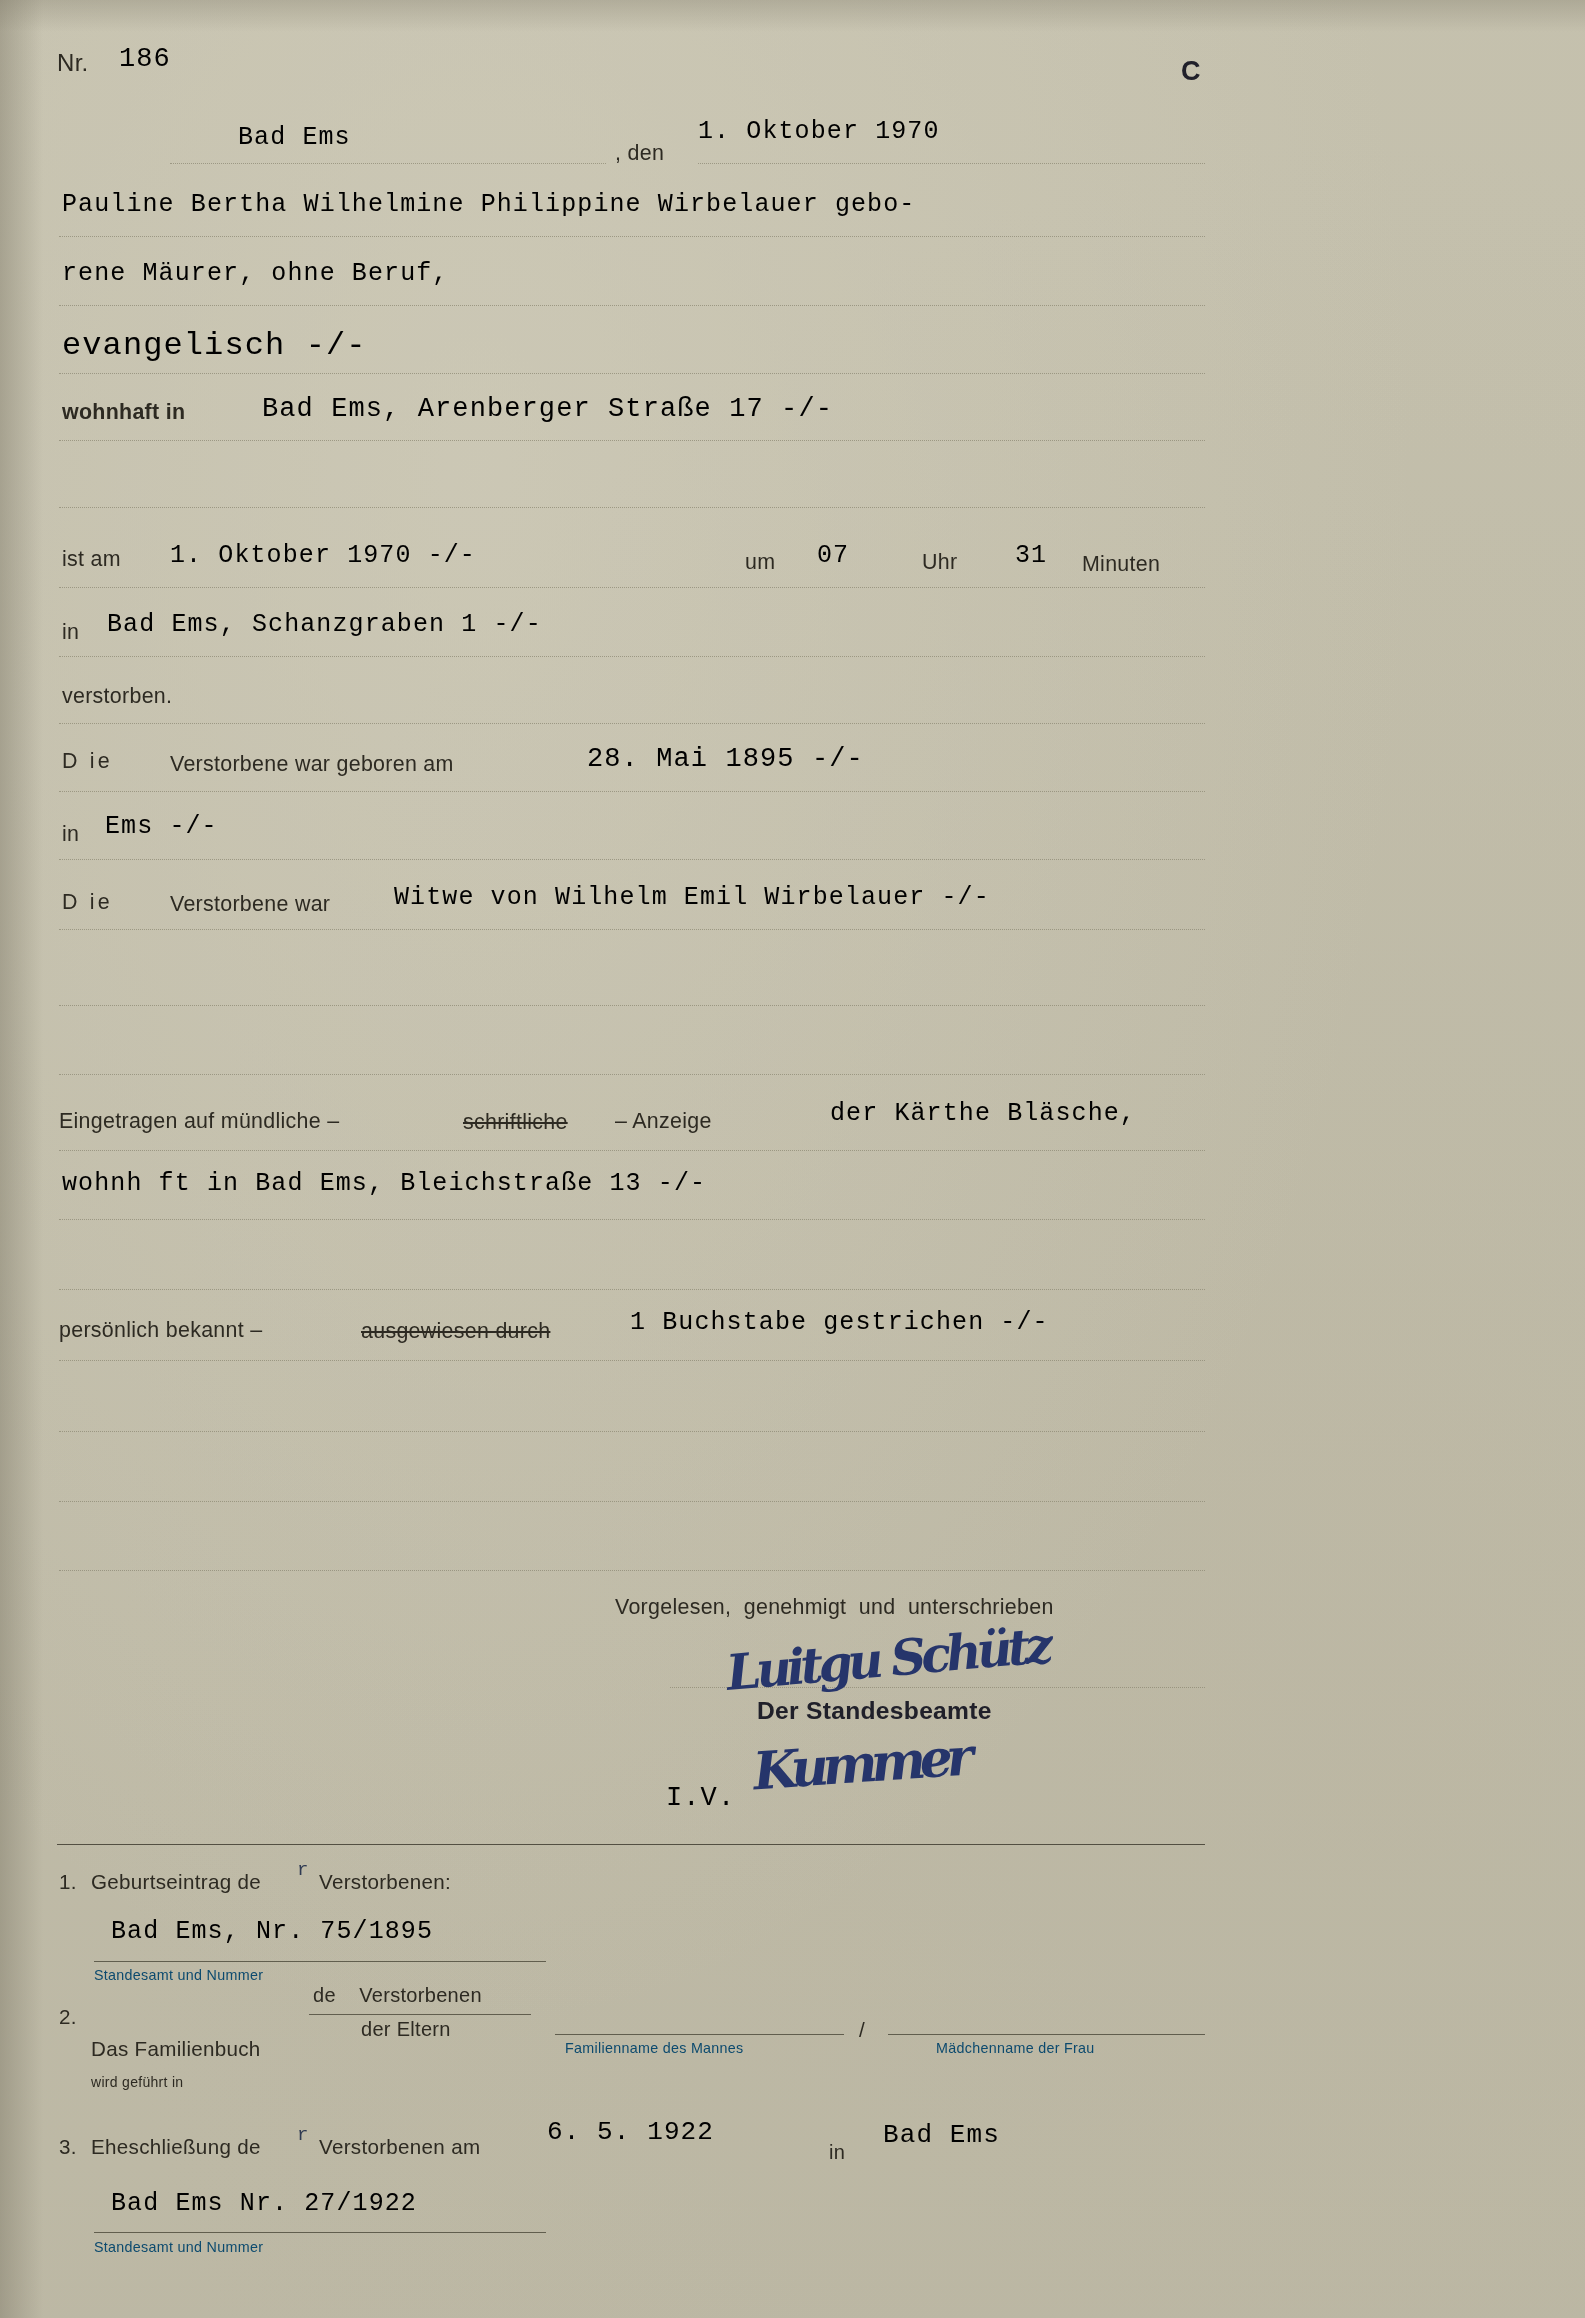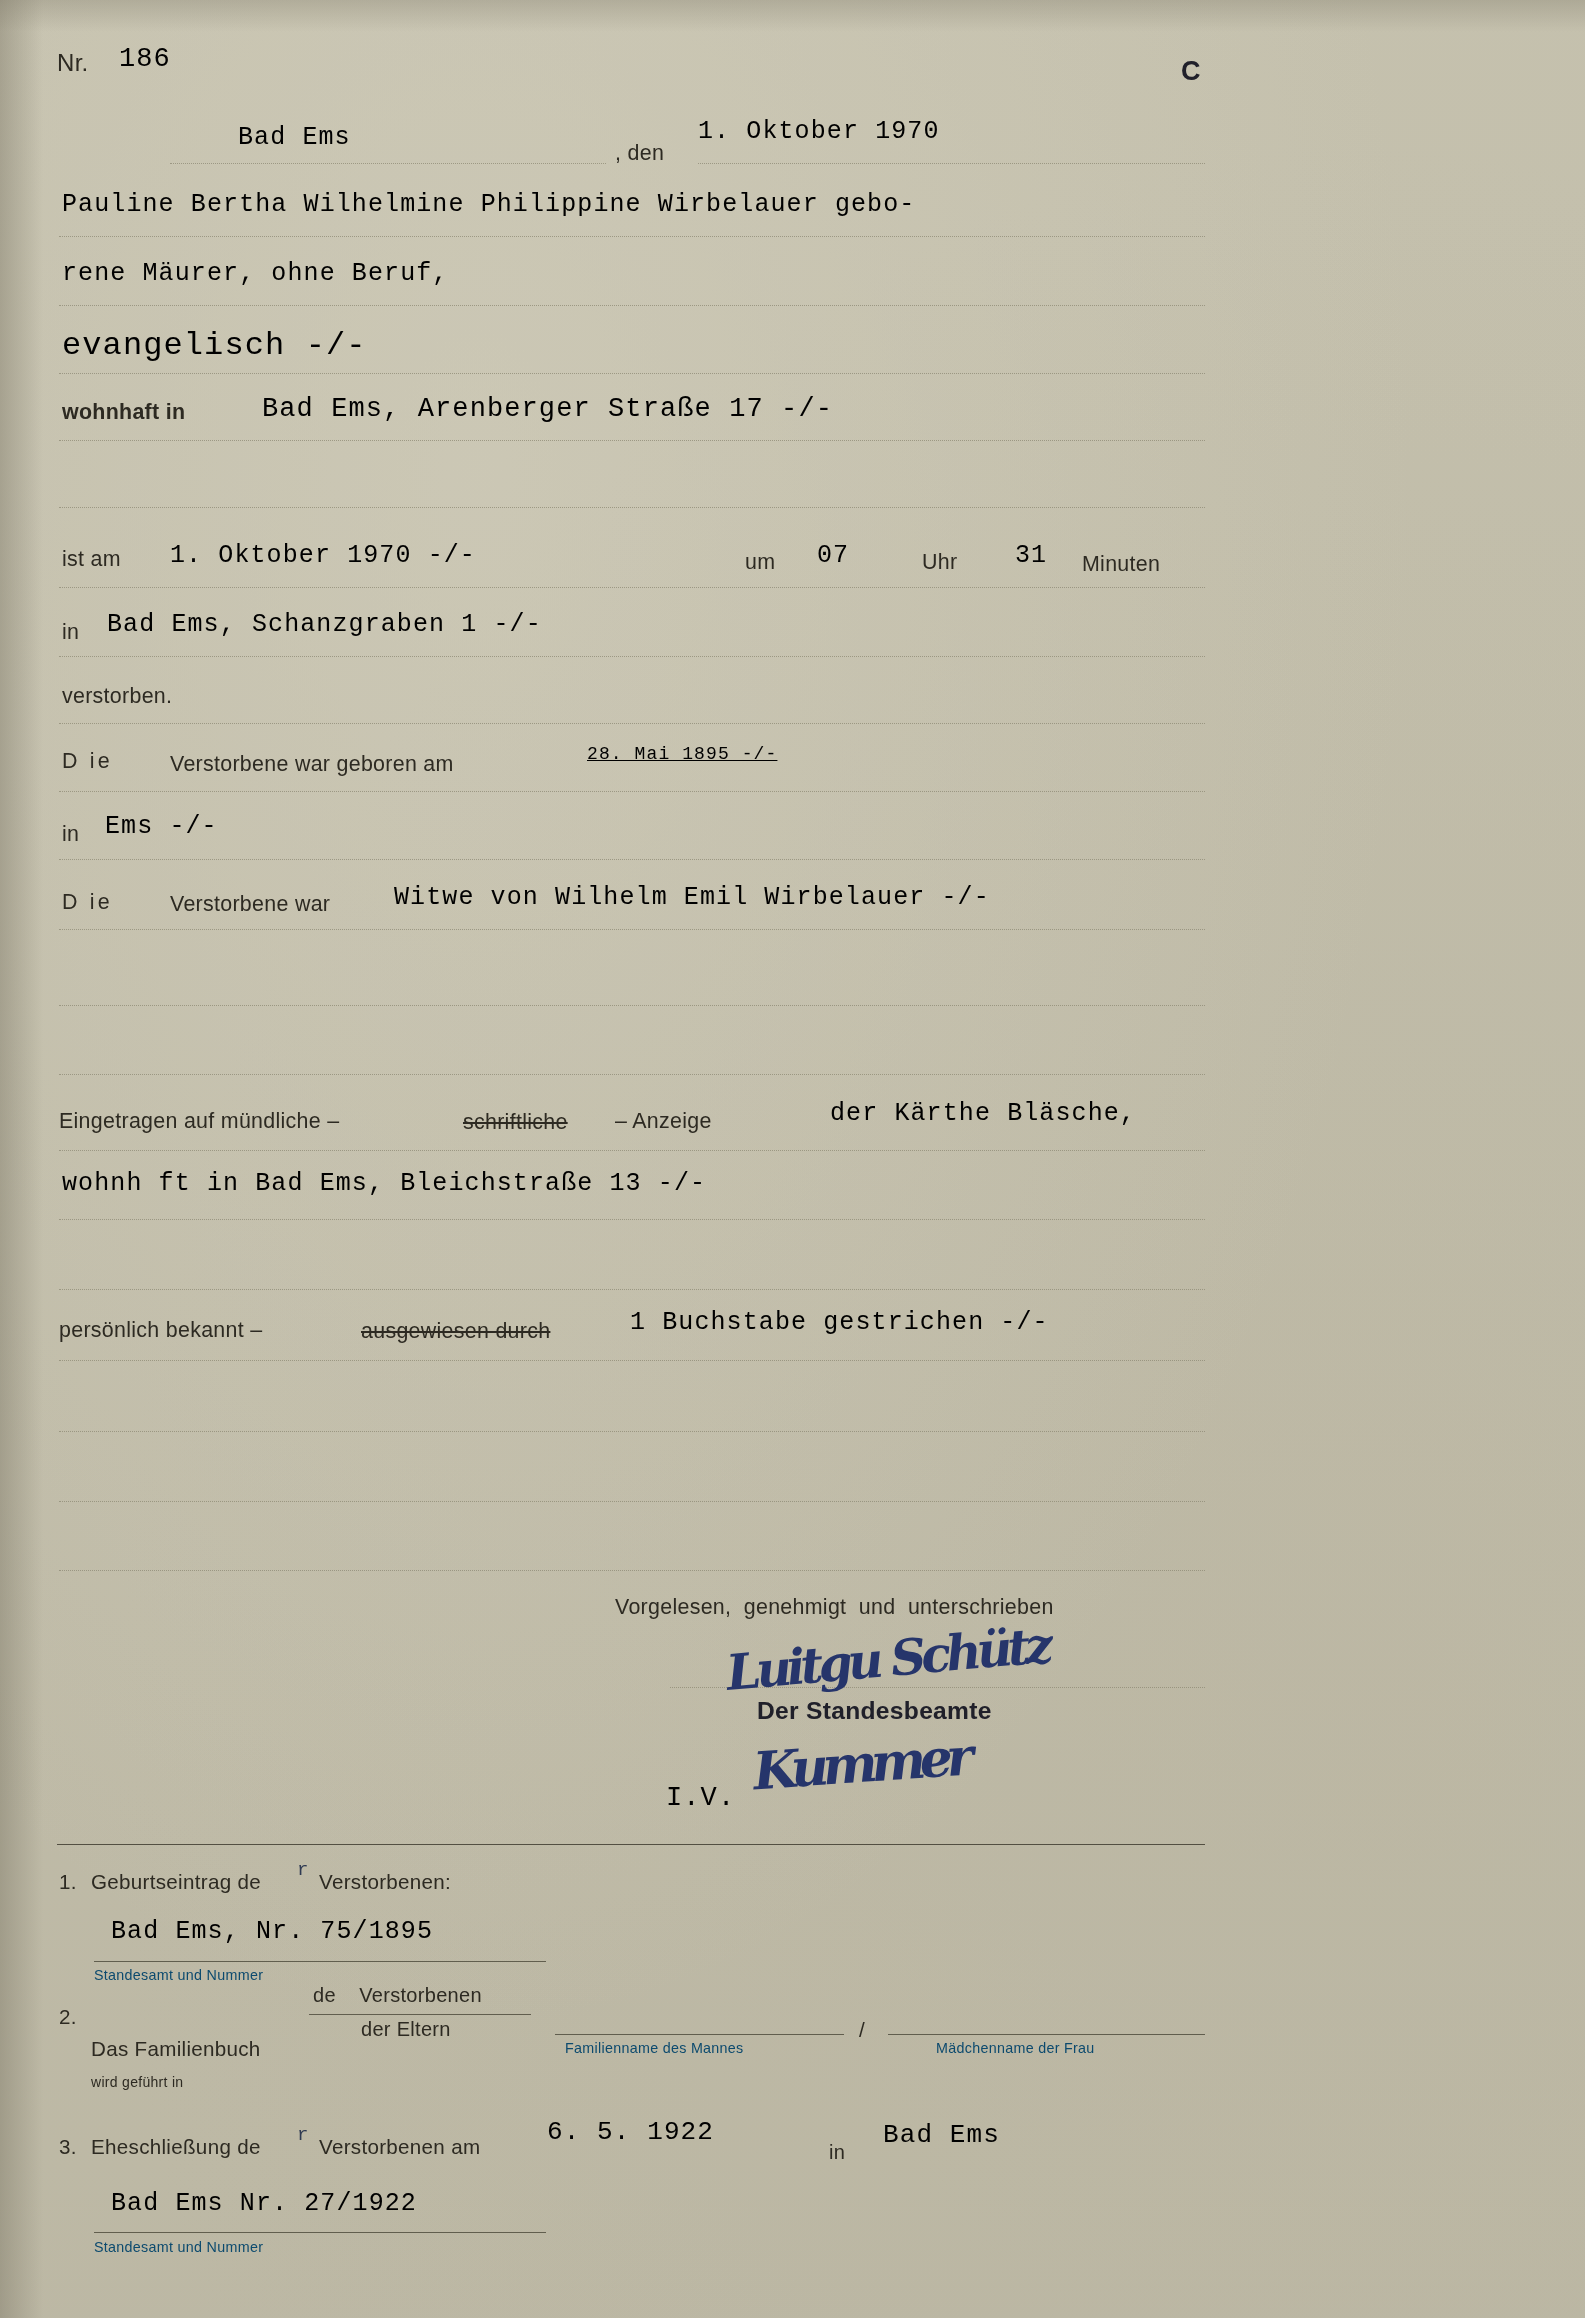--- a/index.html
+++ b/index.html
@@ -165,21 +165,21 @@
   <div class="rule" style="left:59px; top:656px; width:1146px;"></div>
   <span class="abs printed" style="left:62px; top:620px;">in</span>
   <span class="abs typed" style="left:107px; top:610px; font-size:25px;">Bad Ems, Schanzgraben 1 -/-</span>
 
   <div class="rule" style="left:59px; top:723px; width:1146px;"></div>
   <span class="abs printed" style="left:62px; top:684px;">verstorben.</span>
 
   <div class="rule" style="left:59px; top:791px; width:1146px;"></div>
   <span class="abs printed" style="left:62px; top:749px; letter-spacing:3.2px;">D ie</span>
   <span class="abs printed" style="left:170px; top:752px;">Verstorbene war geboren am</span>
-  <span class="abs typed" style="left:587px; top:744px; font-size:18px;text-decoration:underline;">28. Mai 1895 -/-</span>
+  <span class="abs typed" style="left:587px; top:744px; font-size:27px;">28. Mai 1895 -/-</span>
 
   <div class="rule" style="left:59px; top:859px; width:1146px;"></div>
   <span class="abs printed" style="left:62px; top:822px;">in</span>
   <span class="abs typed" style="left:105px; top:812px; font-size:25px;">Ems -/-</span>
 
   <div class="rule" style="left:59px; top:929px; width:1146px;"></div>
   <span class="abs printed" style="left:62px; top:890px; letter-spacing:3.2px;">D ie</span>
   <span class="abs printed" style="left:170px; top:892px;">Verstorbene war</span>
   <span class="abs typed" style="left:394px; top:883px; font-size:25px;">Witwe von Wilhelm Emil Wirbelauer -/-</span>
 

